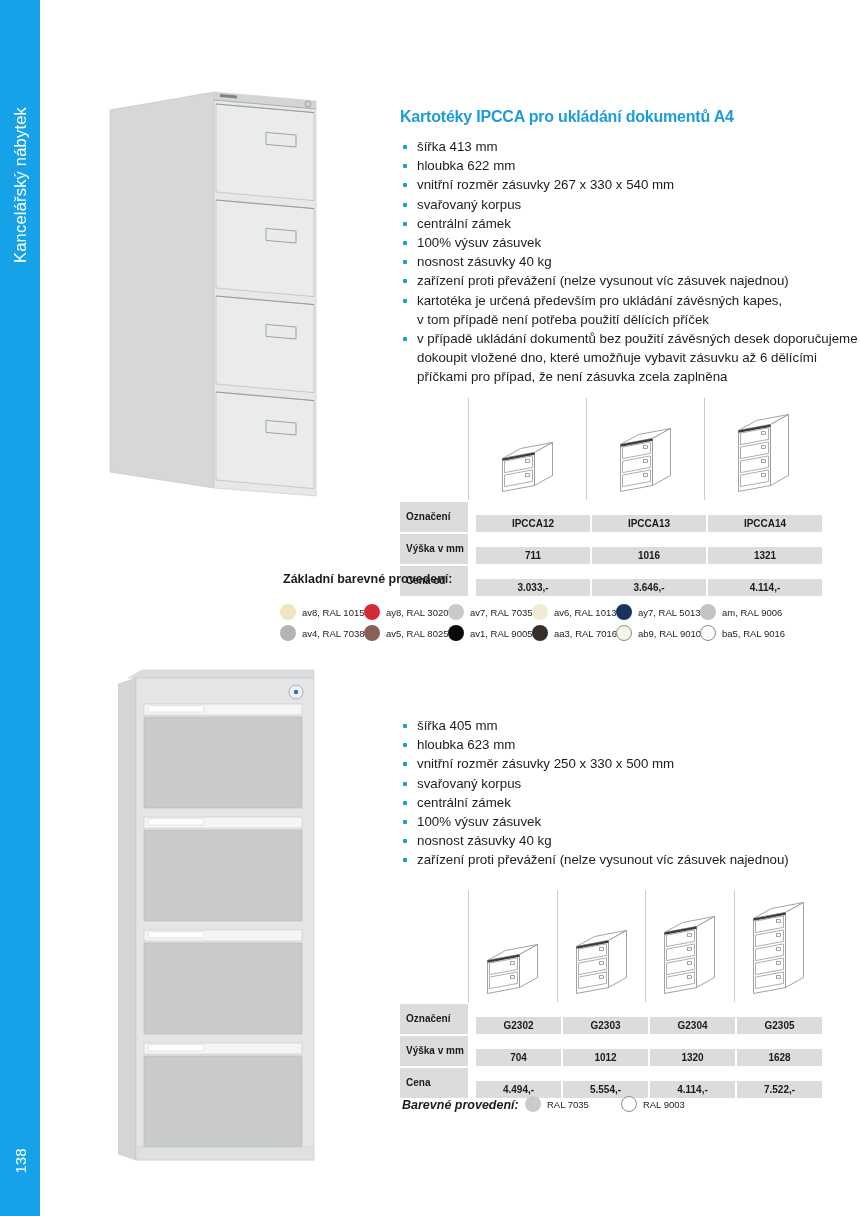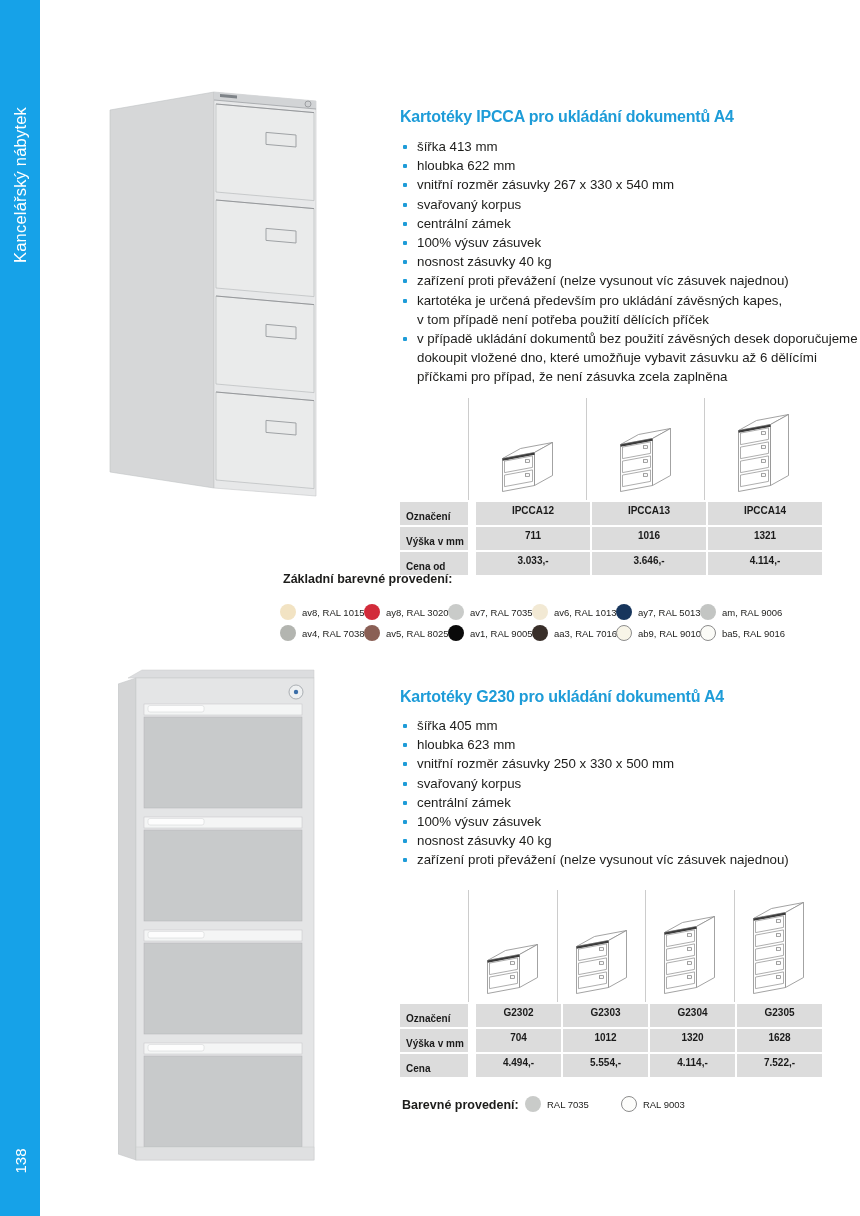--- a/index.html
+++ b/index.html
@@ -37,26 +37,26 @@
   #photo2 { left:118px; top:668px; }
   
   .ptable { position:absolute; left:400px; width:422px; }
   #table1 { top:398px; } #table2 { top:890px; }
   .tbl-drawings { display:flex; align-items:stretch; }
   #table1 .tbl-drawings { height:102px; } #table2 .tbl-drawings { height:112px; }
   .dspacer { width:68px; }
   .dcell { flex:1; display:flex; justify-content:center; align-items:flex-end; padding-bottom:7px; border-left:1px solid #ccc; }
   .trow { display:flex; margin-top:2px; font-size:10px; font-weight:bold; color:#1a1a1a; }
   .trow .lbl { width:62px; background:var(--rowbg,#dcdcdc); padding:9px 0 3px 6px; margin-right:8px; }
-  .trow .val { flex:1; background:var(--rowbg,#dcdcdc); text-align:center; padding:3px 0; margin-right:2px; }
+  .trow .val { flex:1; background:var(--rowbg,#dcdcdc); text-align:center; padding:3px 0; margin-right:2px;margin-top:13px; }
   .trow .val:last-child { margin-right:0; }
   
   .swatch-title { position:absolute; font-size:12.5px; font-weight:bold; }
   #s1-swatch-title { left:283px; top:572px; }
-  #s2-swatch-title { left:402px; top:1098px; }
+  #s2-swatch-title { left:402px; top:1098px;font-style:italic; }
   .swatch-grid { position:absolute; left:280px; top:604px; display:grid; grid-template-columns:repeat(6,84px); row-gap:5px; }
   .swatch-row { position:absolute; left:525px; top:1096px; display:flex; gap:32px;align-items:center; }
   .swatch { display:flex; align-items:center; gap:6px; font-size:9.5px; white-space:nowrap; }
   .dot { width:16px; height:16px; border-radius:50%; flex:0 0 16px; box-sizing:border-box; }
   .dot.outlined { border:1px solid #8c8c8c; }
   
   .footer { position:absolute; left:80px; top:1175px; font-size:13.5px; }
   .footer b { font-weight:bold; }
 </style>
 </head>
@@ -251,21 +251,20 @@
         <rect x="30" y="263.5" width="56" height="6.5" rx="2" fill="#fdfdfd" stroke="#cfd1d3" stroke-width="0.5"></rect>
         <rect x="26" y="275" width="158" height="91" fill="#c8cacb" stroke="#b2b4b6" stroke-width="0.5"></rect>
         <rect x="26" y="375" width="158" height="11" fill="#f4f5f5" stroke="#c2c4c6" stroke-width="0.5"></rect>
         <rect x="30" y="376.5" width="56" height="6.5" rx="2" fill="#fdfdfd" stroke="#cfd1d3" stroke-width="0.5"></rect>
         <rect x="26" y="388" width="158" height="91" fill="#c8cacb" stroke="#b2b4b6" stroke-width="0.5"></rect>
       </g>
       <rect x="18" y="479" width="178" height="13" fill="#dfe0e1" stroke="#c8cacb" stroke-width="0.5"></rect>
     </svg>
   </div>
 
-  <h1 class="sec-title" id="s2-title">Kartotéky G230 pro ukládání dokumentů A4</h1>
   <ul class="bullets" id="s2-bullets">
       <li>šířka 405 mm</li>
       <li>hloubka 623 mm</li>
       <li>vnitřní rozměr zásuvky 250 x 330 x 500 mm</li>
       <li>svařovaný korpus</li>
       <li>centrální zámek</li>
       <li>100% výsuv zásuvek</li>
       <li>nosnost zásuvky 40 kg</li>
       <li>zařízení proti převážení (nelze vysunout víc zásuvek najednou)</li>
     </ul>

